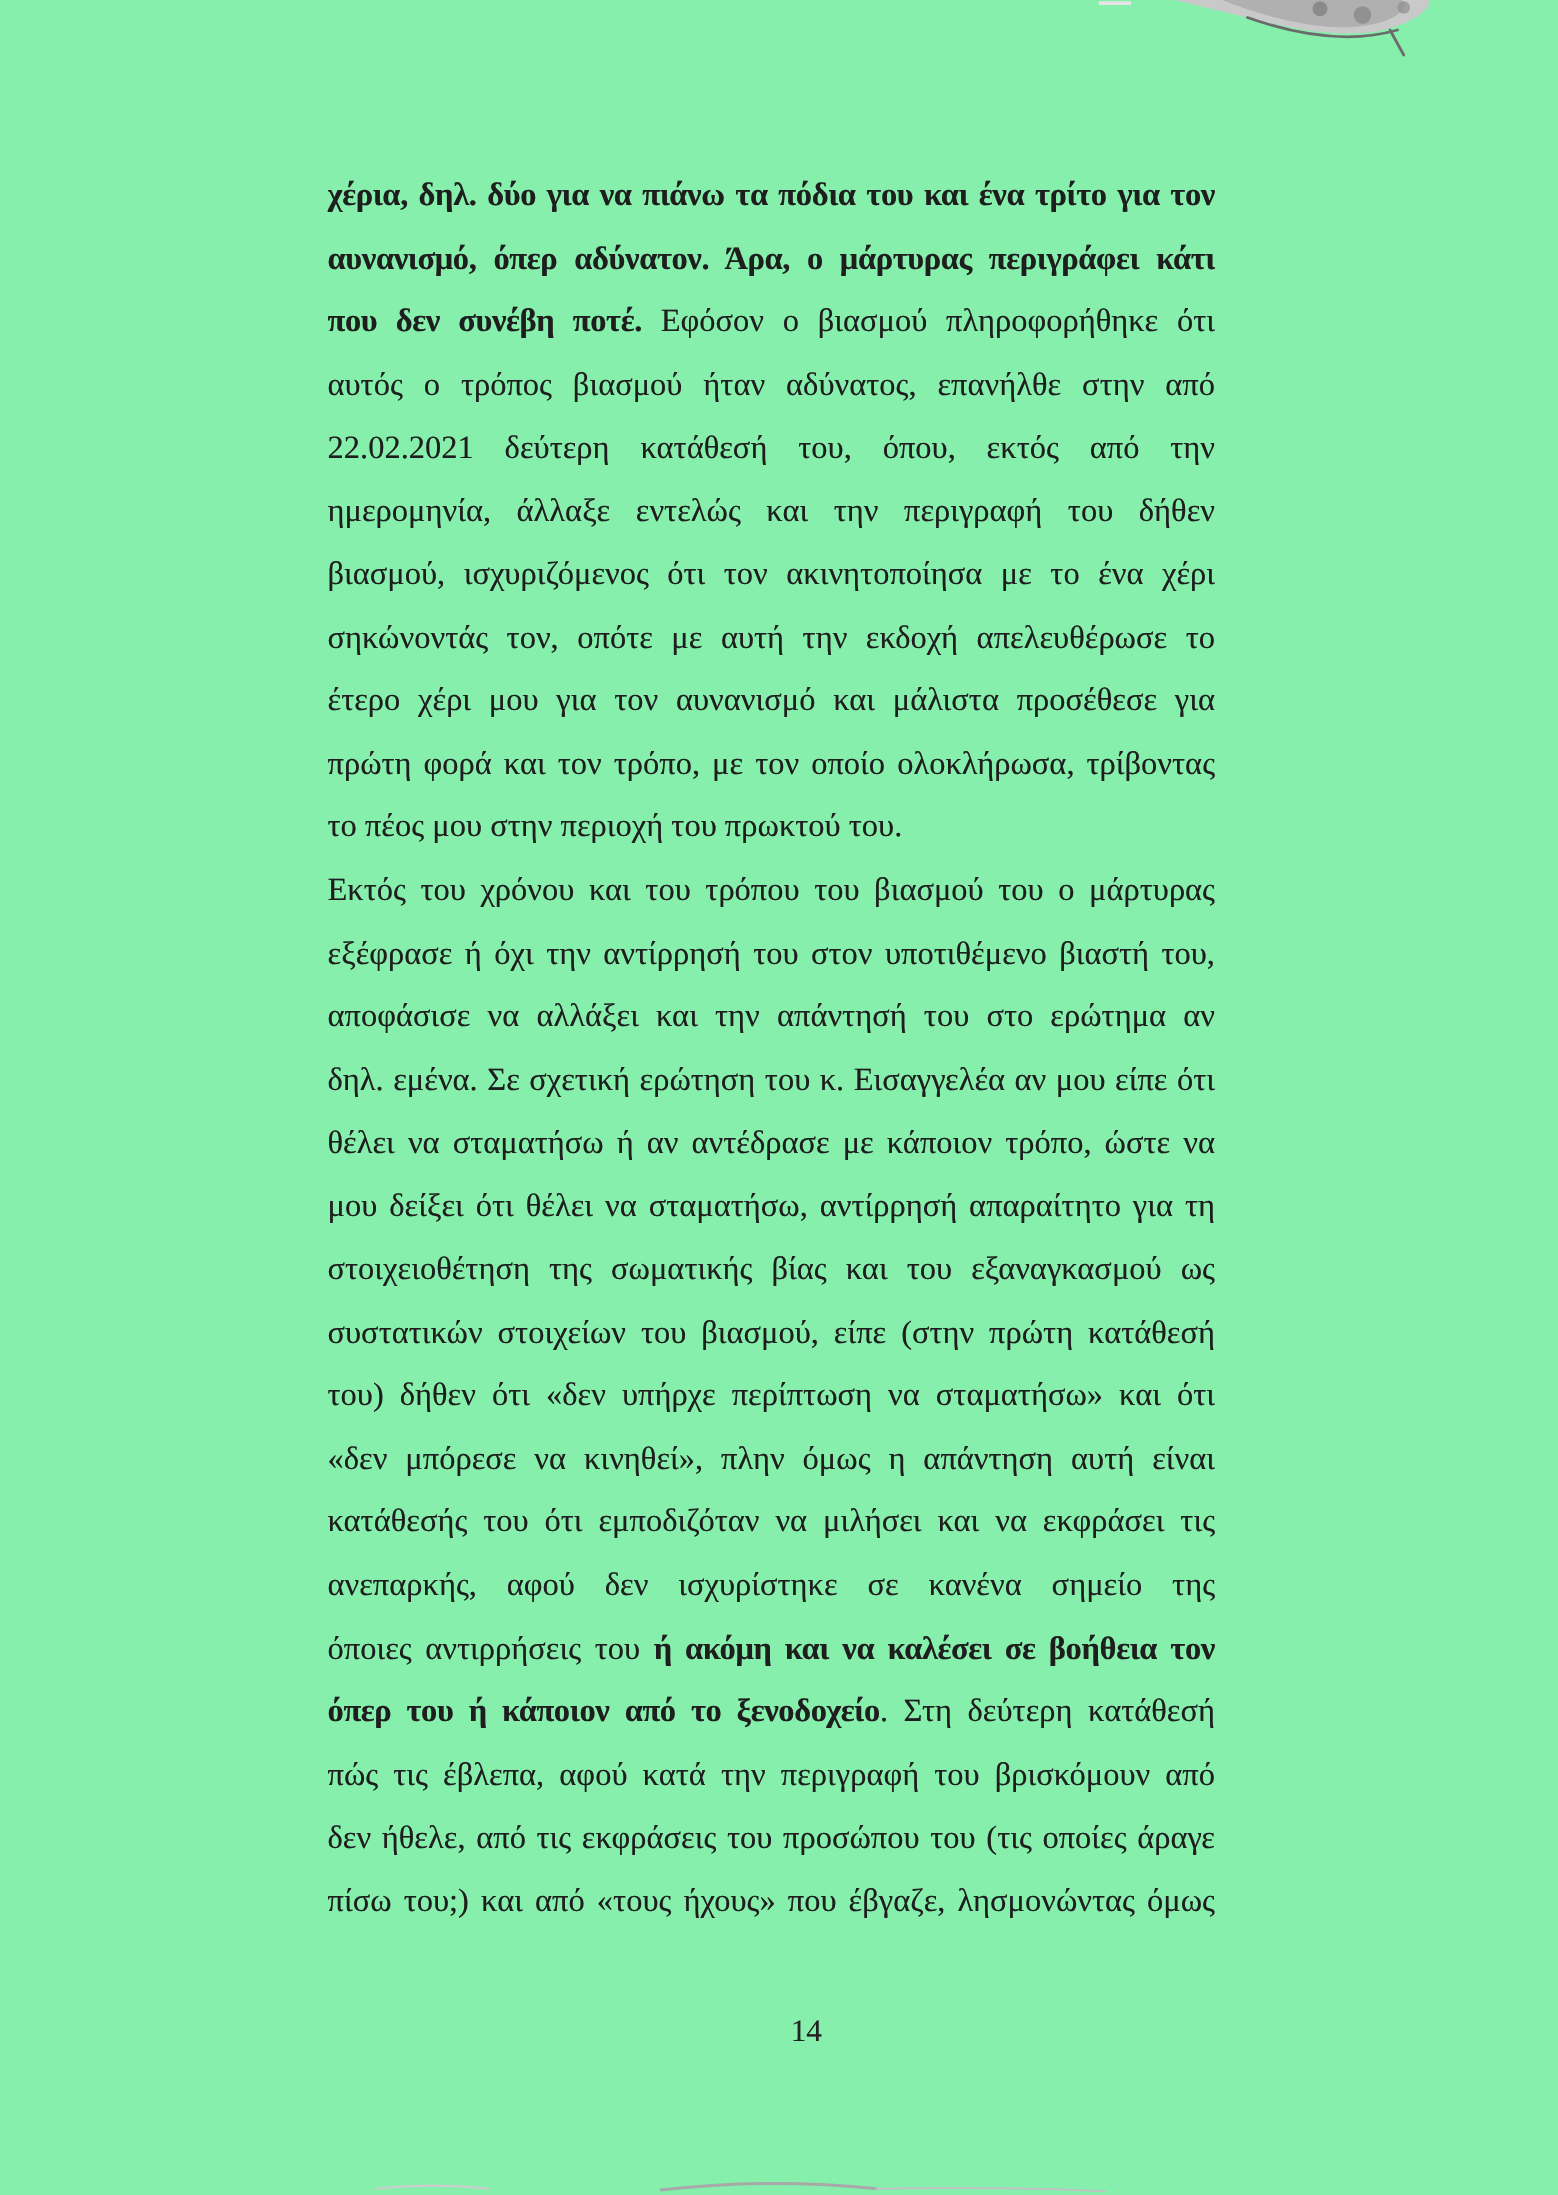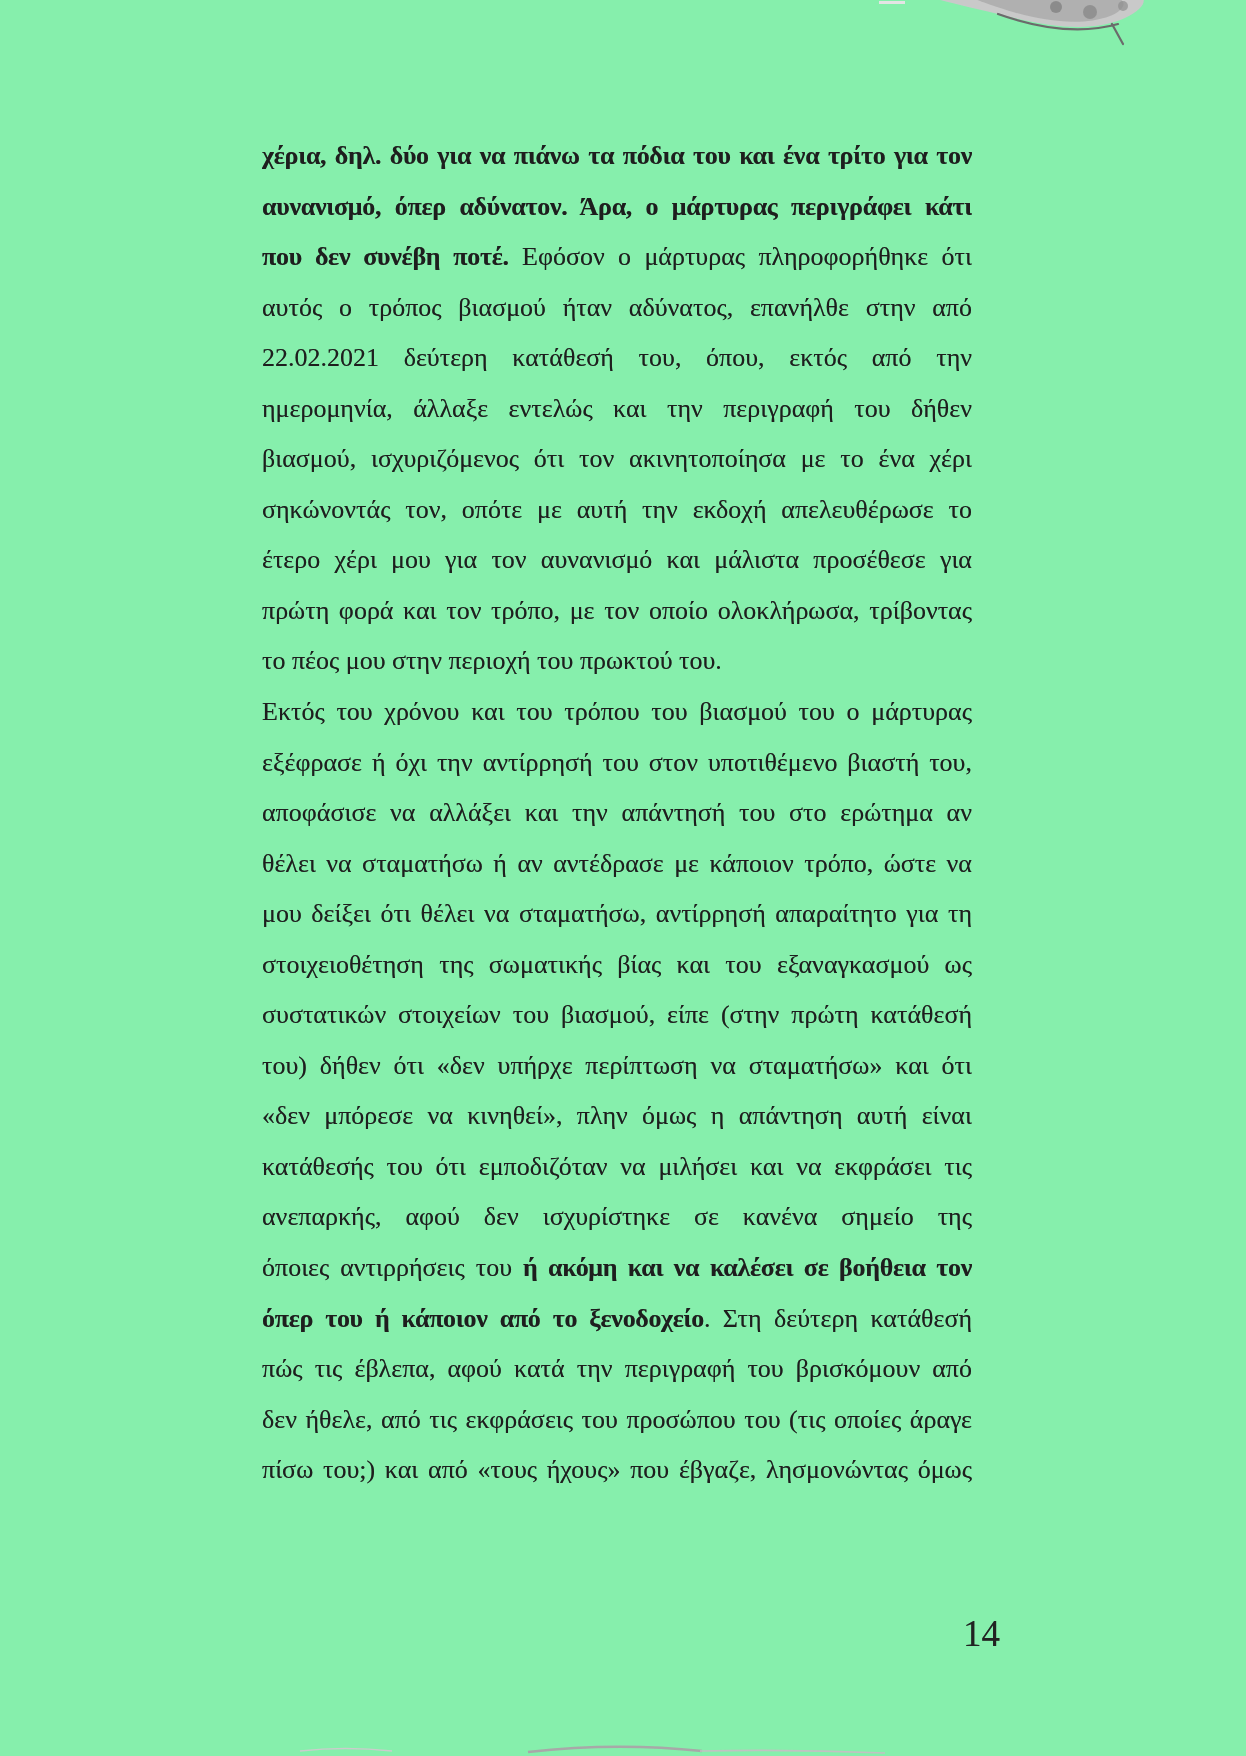--- a/index.html
+++ b/index.html
@@ -22,21 +22,21 @@
     height:50.55px;line-height:50.55px;
     text-align:justify;text-align-last:justify;
     overflow:hidden;position:relative;
     text-shadow:0 0 0.5px rgba(20,20,20,0.45);
   }
   .line.lastline{text-align-last:left;}
   .b{font-weight:bold;letter-spacing:-0.3px;}
   .r{font-weight:normal;}
   .footer{
     position:absolute;left:290px;top:1612px;width:710px;
-    text-align:right;font-size:37px;color:#222;
+    text-align:center;font-size:25px;color:#222;
     text-shadow:0 0 0.5px rgba(20,20,20,0.4);
   }
   .bottom-arcs{position:absolute;left:0;top:1736px;width:1246px;height:20px;}
 </style>
 </head>
 <body>
 
 <div class="page">
 
   <svg class="smudge" viewBox="0 0 306 62" aria-hidden="true">
@@ -45,32 +45,33 @@
     <path d="M95,0 L240,0 C250,4 246,12 232,18 C205,28 170,24 135,14 C118,9 104,4 95,0 Z" fill="#9a9a9a" opacity="0.55"></path>
     <circle cx="178" cy="9" r="6" fill="#7c7c7c" opacity="0.7"></circle>
     <circle cx="212" cy="14" r="7" fill="#848484" opacity="0.7"></circle>
     <circle cx="245" cy="8" r="5" fill="#8f8f8f" opacity="0.7"></circle>
     <path d="M120,16 C165,32 205,36 240,26 M234,26 L245,46" stroke="#6b6b6b" stroke-width="2.2" fill="none" stroke-linecap="round"></path>
   </svg>
 
   <div class="textblock" id="textblock">
       <div class="line"><span class="b">χέρια, δηλ. δύο για να πιάνω τα πόδια του και ένα τρίτο για τον</span></div>
       <div class="line"><span class="b">αυνανισμό, όπερ αδύνατον. Άρα, ο μάρτυρας περιγράφει κάτι</span></div>
-      <div class="line"><span class="b">που δεν συνέβη ποτέ.</span><span class="r"> Εφόσον ο μάρτυρας πληροφορήθηκε ότι</span></div>
+      <div class="line"><span class="b">που δεν συνέβη ποτέ.</span><span class="r"> Εφόσον ο βιασμού πληροφορήθηκε ότι</span></div>
       <div class="line"><span class="r">αυτός ο τρόπος βιασμού ήταν αδύνατος, επανήλθε στην από</span></div>
       <div class="line"><span class="r">22.02.2021 δεύτερη κατάθεσή του, όπου, εκτός από την</span></div>
       <div class="line"><span class="r">ημερομηνία, άλλαξε εντελώς και την περιγραφή του δήθεν</span></div>
       <div class="line"><span class="r">βιασμού, ισχυριζόμενος ότι τον ακινητοποίησα με το ένα χέρι</span></div>
       <div class="line"><span class="r">σηκώνοντάς τον, οπότε με αυτή την εκδοχή απελευθέρωσε το</span></div>
       <div class="line"><span class="r">έτερο χέρι μου για τον αυνανισμό και μάλιστα προσέθεσε για</span></div>
       <div class="line"><span class="r">πρώτη φορά και τον τρόπο, με τον οποίο ολοκλήρωσα, τρίβοντας</span></div>
       <div class="line lastline"><span class="r">το πέος μου στην περιοχή του πρωκτού του.</span></div>
       <div class="line"><span class="r">Εκτός του χρόνου και του τρόπου του βιασμού του ο μάρτυρας</span></div>
       <div class="line"><span class="r">εξέφρασε ή όχι την αντίρρησή του στον υποτιθέμενο βιαστή του,</span></div>
       <div class="line"><span class="r">αποφάσισε να αλλάξει και την απάντησή του στο ερώτημα αν</span></div>
+      <div class="line"><span class="r">δηλ. εμένα. Σε σχετική ερώτηση του κ. Εισαγγελέα αν μου είπε ότι</span></div>
       <div class="line"><span class="r">θέλει να σταματήσω ή αν αντέδρασε με κάποιον τρόπο, ώστε να</span></div>
       <div class="line"><span class="r">μου δείξει ότι θέλει να σταματήσω, αντίρρησή απαραίτητο για τη</span></div>
       <div class="line"><span class="r">στοιχειοθέτηση της σωματικής βίας και του εξαναγκασμού ως</span></div>
       <div class="line"><span class="r">συστατικών στοιχείων του βιασμού, είπε (στην πρώτη κατάθεσή</span></div>
       <div class="line"><span class="r">του) δήθεν ότι «δεν υπήρχε περίπτωση να σταματήσω» και ότι</span></div>
       <div class="line"><span class="r">«δεν μπόρεσε να κινηθεί», πλην όμως η απάντηση αυτή είναι</span></div>
       <div class="line"><span class="r">κατάθεσής του ότι εμποδιζόταν να μιλήσει και να εκφράσει τις</span></div>
       <div class="line"><span class="r">ανεπαρκής, αφού δεν ισχυρίστηκε σε κανένα σημείο της</span></div>
       <div class="line"><span class="r">όποιες αντιρρήσεις του </span><span class="b">ή ακόμη και να καλέσει σε βοήθεια τον</span></div>
       <div class="line"><span class="b">όπερ του ή κάποιον από το ξενοδοχείο</span><span class="r">. Στη δεύτερη κατάθεσή</span></div>

